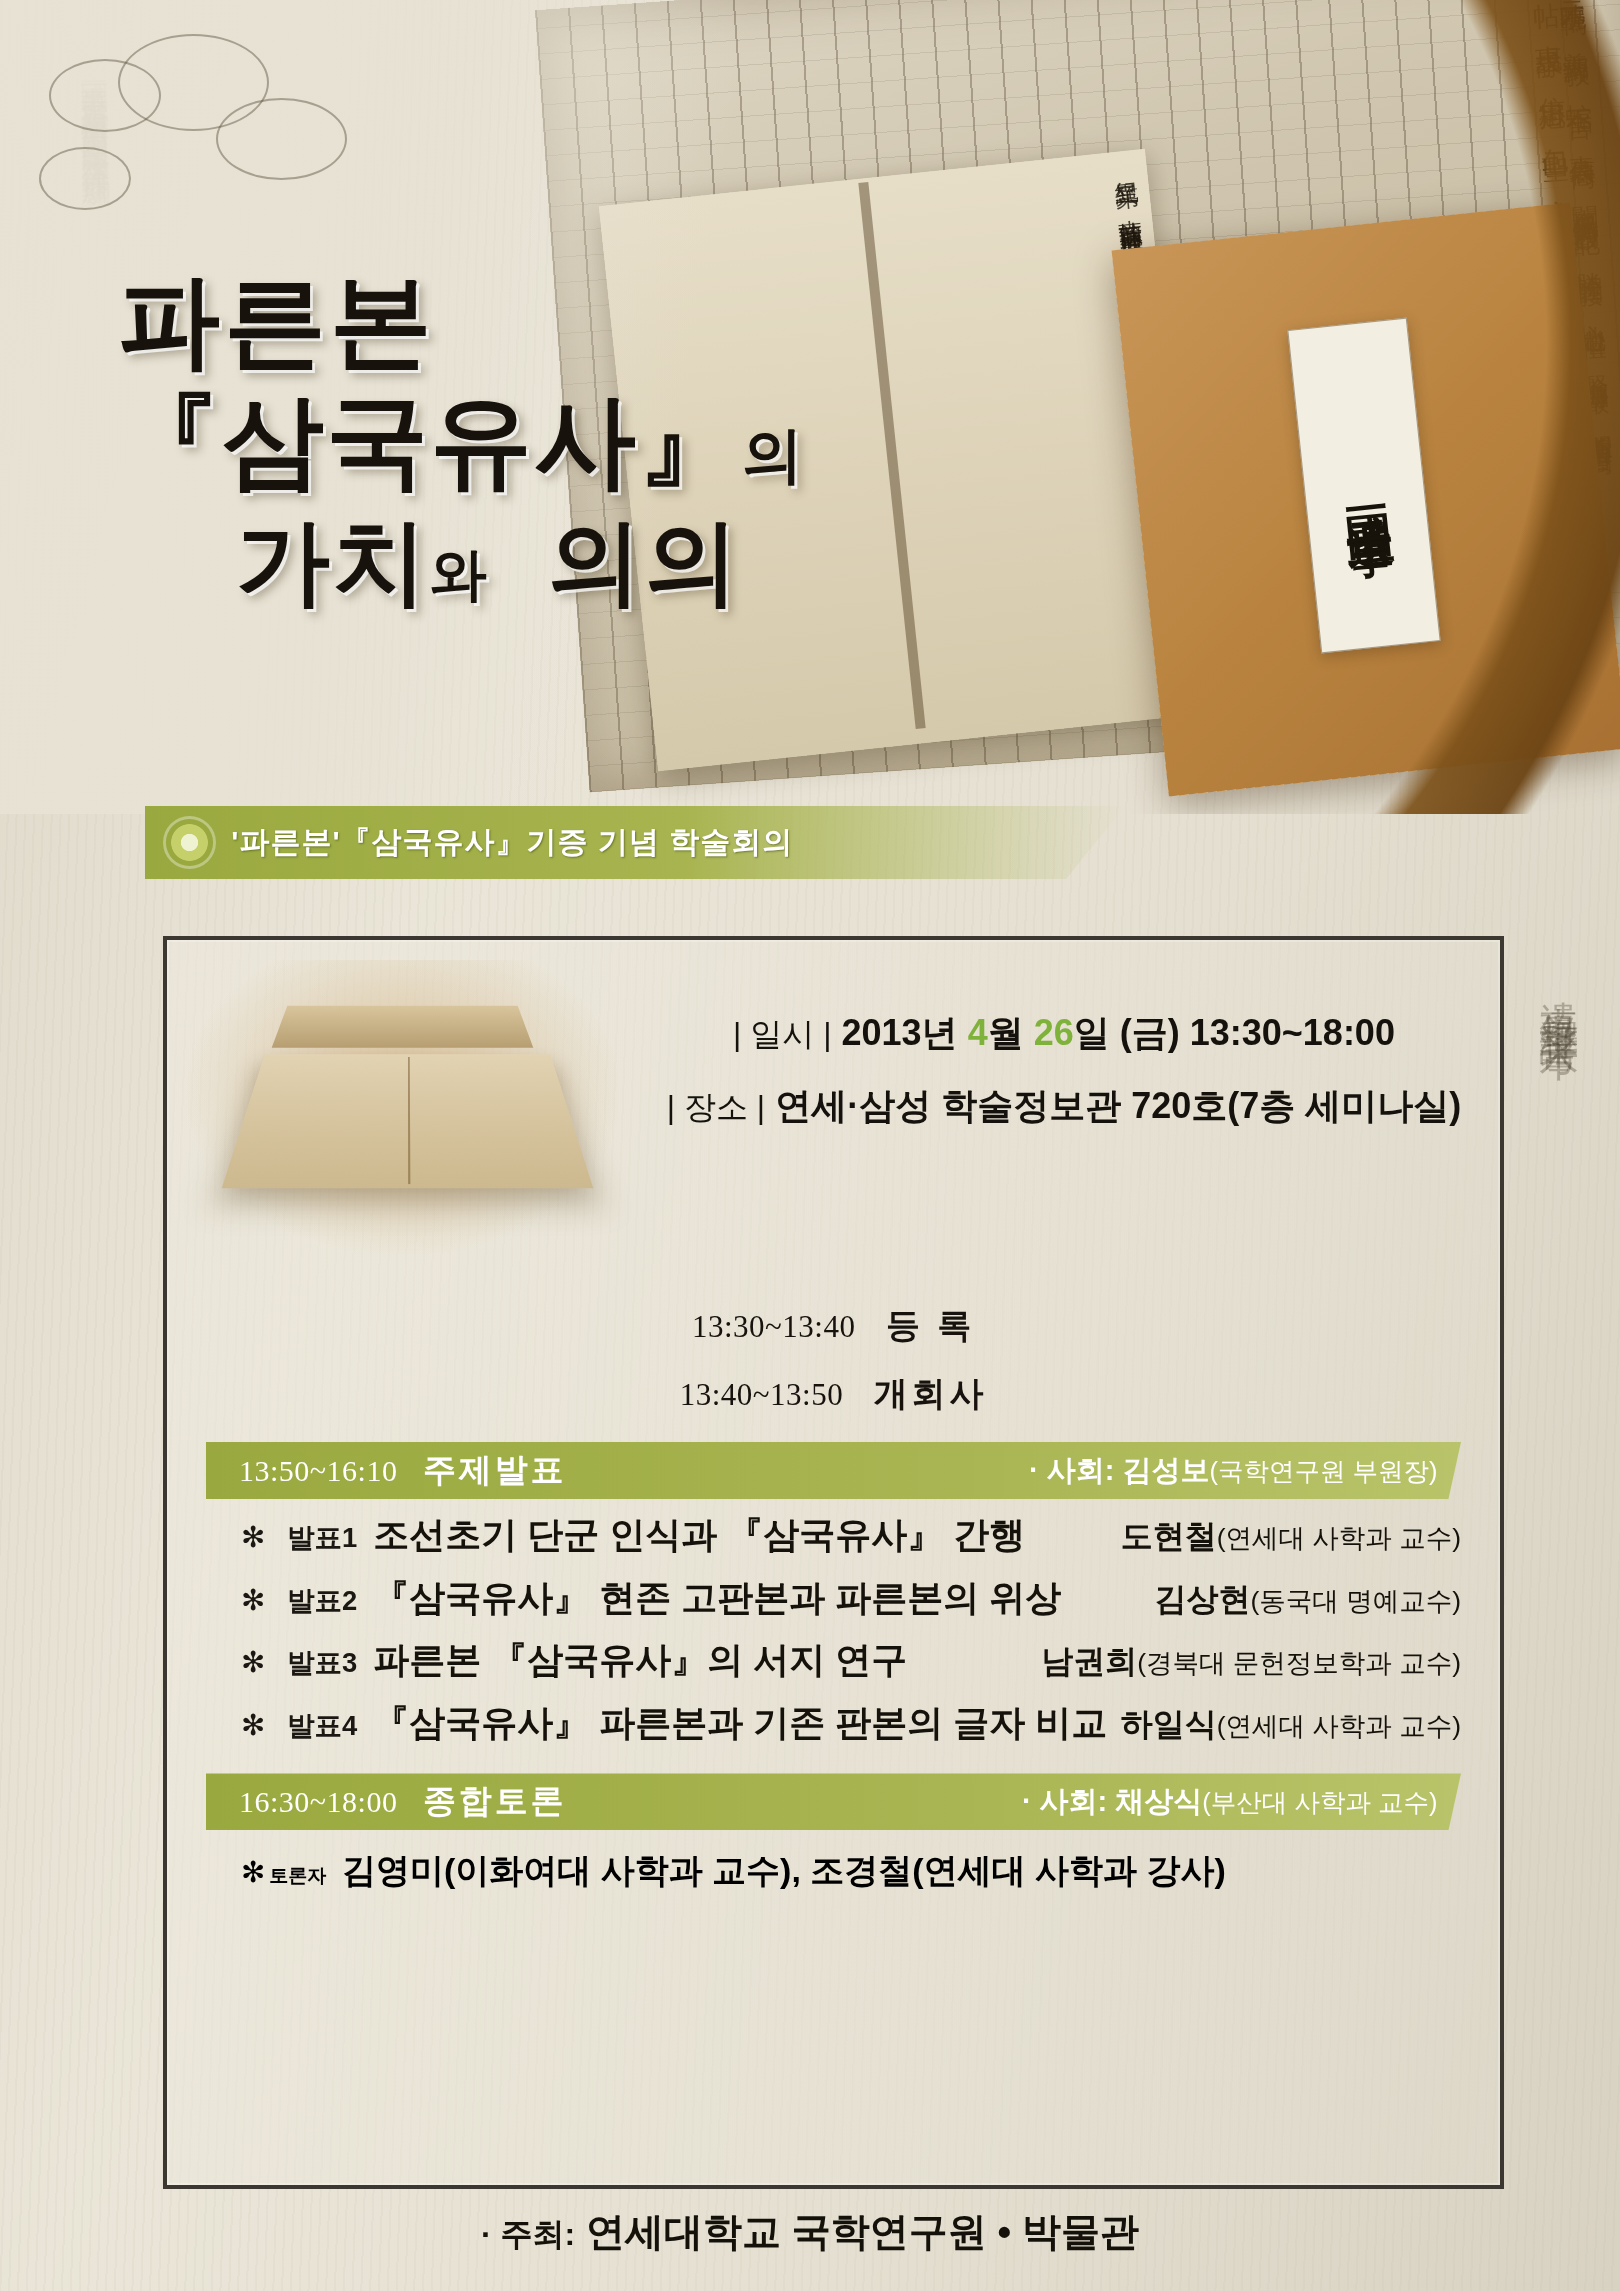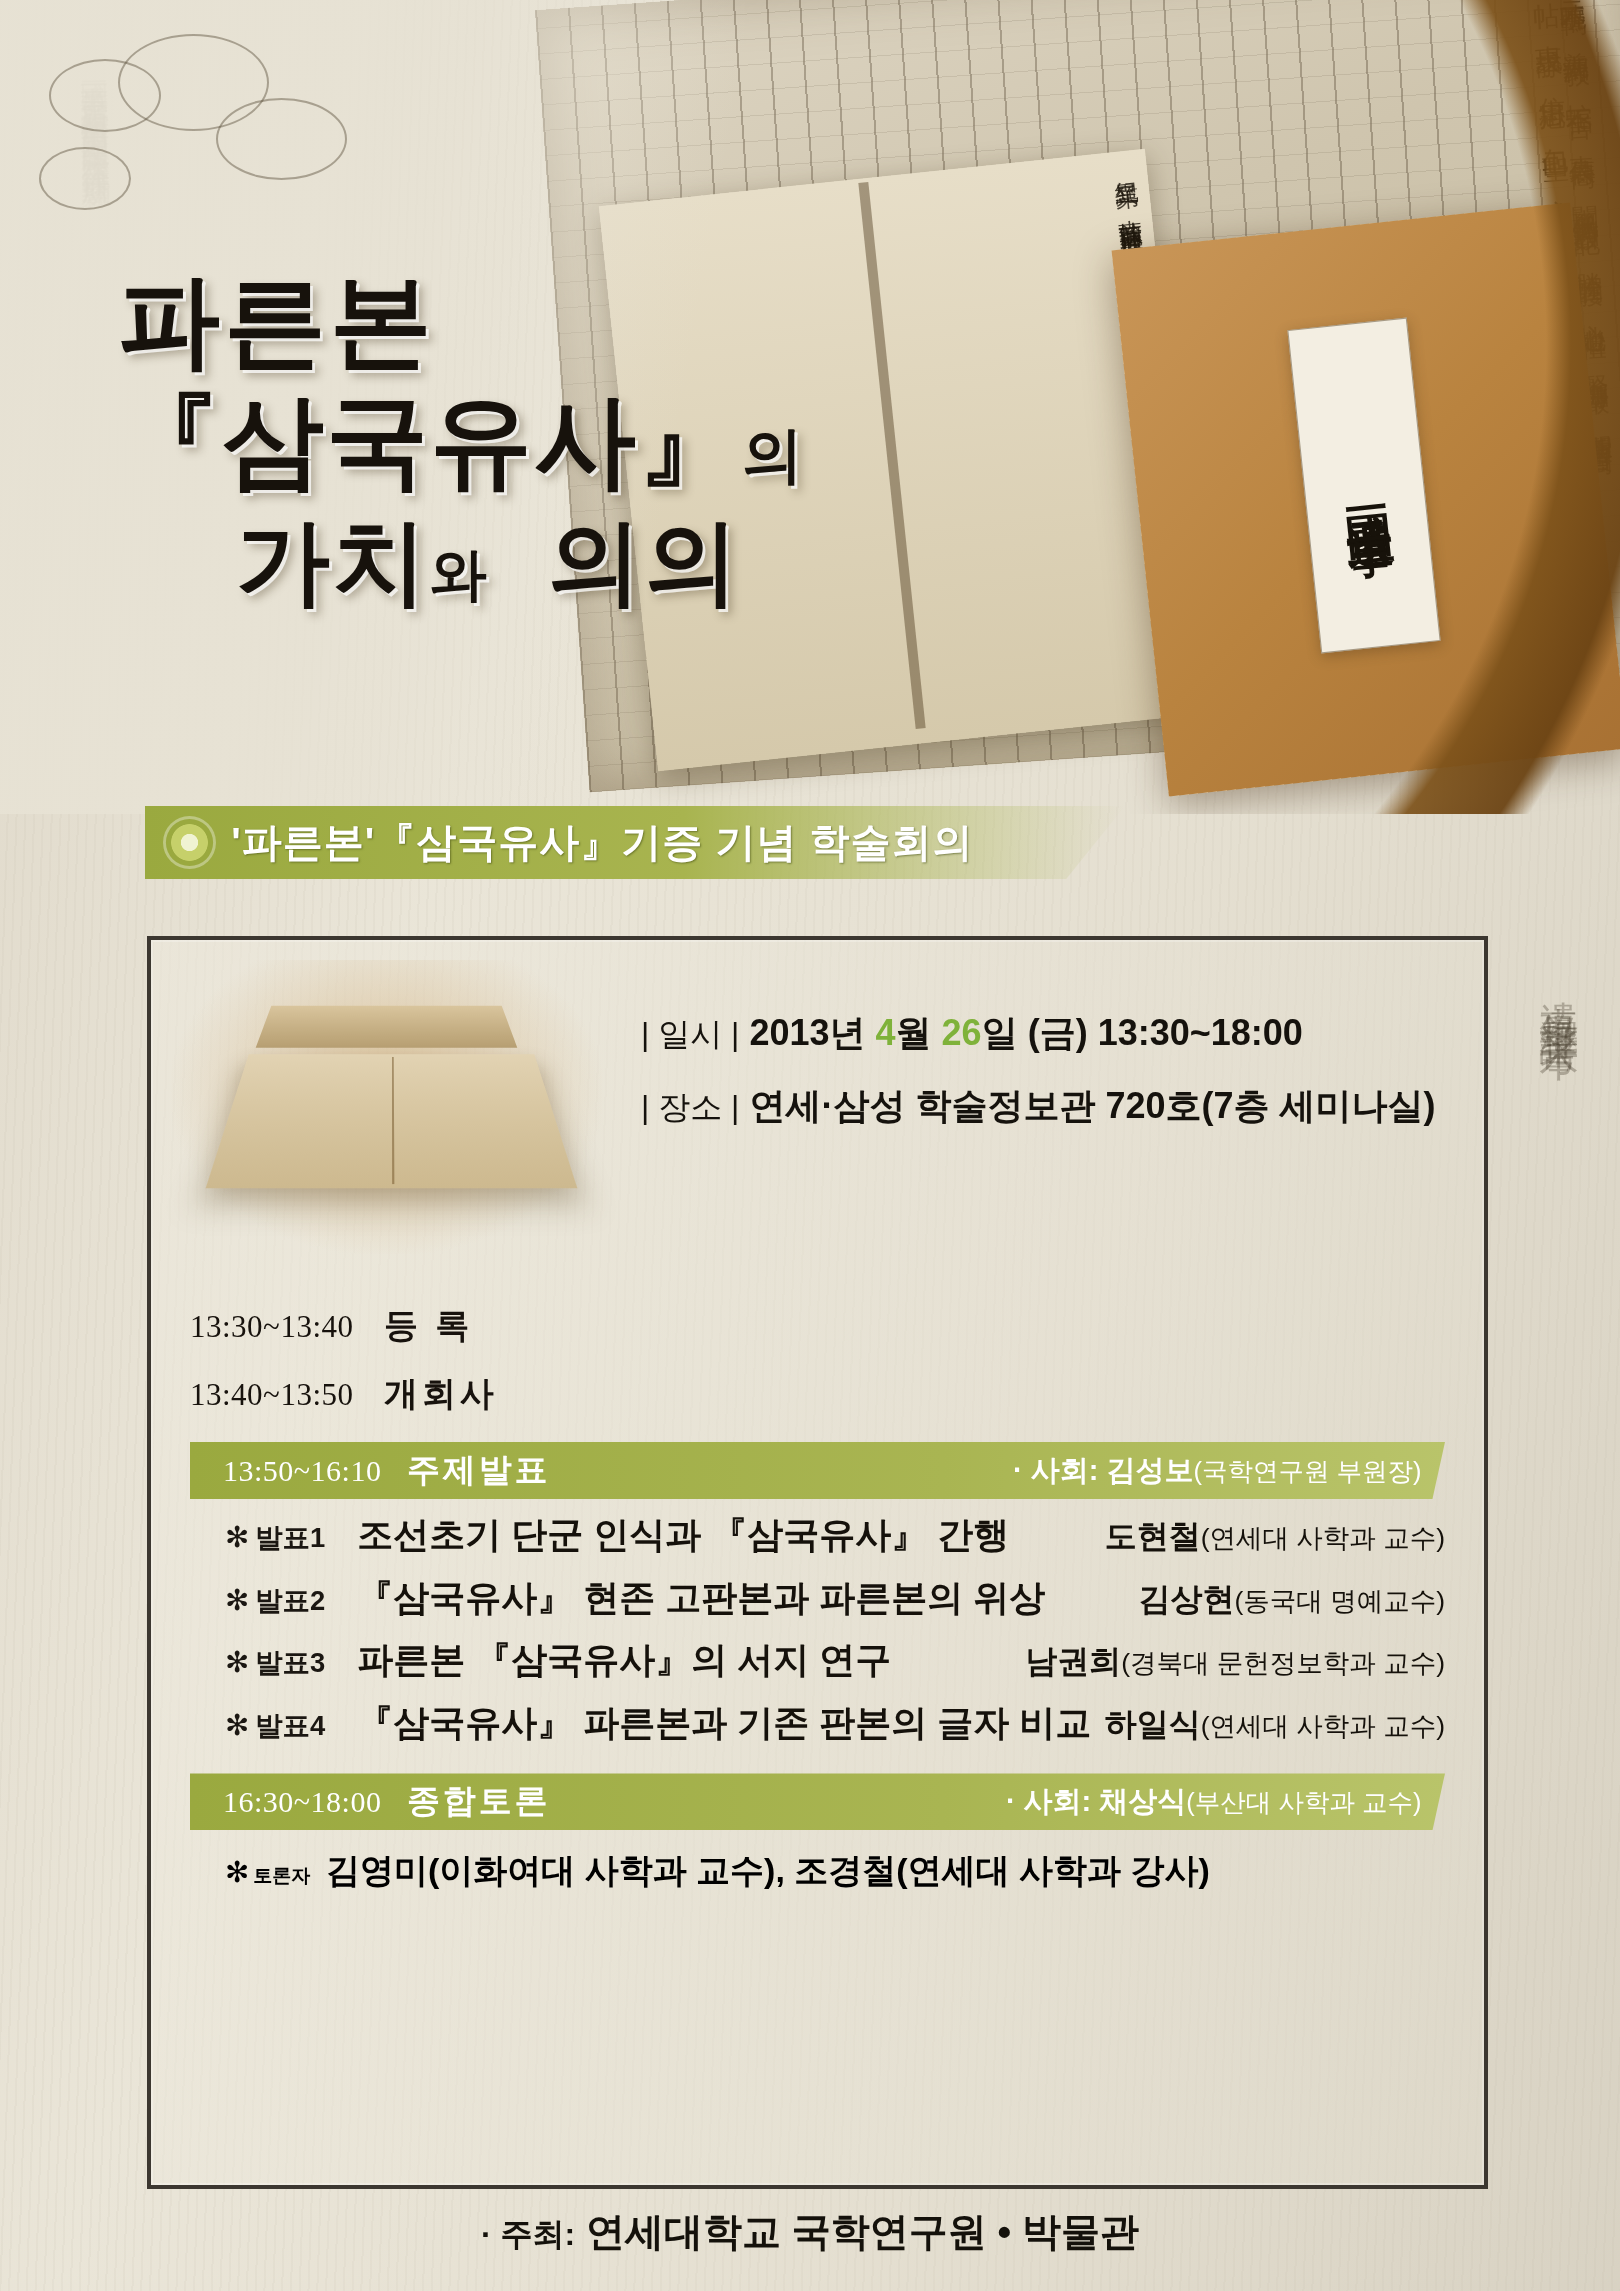--- a/index.html
+++ b/index.html
@@ -138,31 +138,32 @@
     display:flex;align-items:center;
     clip-path:polygon(0 0, 100% 0, 94% 100%, 0 100%);
   }
   .banner .flower{
     width:53px;height:53px;margin:0 15.7px 0 17.6px;border-radius:50%;
     background:radial-gradient(circle at 50% 50%, #f0f3d2 0 22%, #c6d06a 24% 48%, #9aa93f 50% 100%);
     box-shadow:0 0 0 2.9px rgba(255,255,255,.35) inset;
     flex:0 0 auto;
   }
   .banner .btext{
-    font-size:40px;font-weight:bold;color:#ffffff;letter-spacing:1px;
+    font-size:30px;font-weight:bold;color:#ffffff;letter-spacing:1px;
     text-shadow:1px 1px 2px rgba(70,80,20,.6);white-space:nowrap;
   }
 
   
   .infobox{
-    position:absolute;left:147px;top:936px;width:1333px;height:1245px;
+    position:absolute;left:163px;top:936px;width:1333px;height:1245px;
     border:4.9px solid #3c3730;
     box-shadow:0 0 0 2px rgba(255,255,255,.25) inset;
     background:
       linear-gradient(100deg, rgba(238,234,222,.55), rgba(225,220,205,.45));
+    text-align: center;
   }
   .book-photo{
     position:absolute;left:19.6px;top:19.6px;width:431px;height:294px;
     background:radial-gradient(ellipse at 50% 45%, rgba(214,185,140,.85), rgba(214,185,140,0) 72%);
   }
   .book-photo .bk{
     position:absolute;left:59px;top:69px;width:323px;height:167px;
     background:linear-gradient(180deg,#e2d3b3,#cdb98f);
     transform:perspective(392px) rotateX(38deg);
     box-shadow:0 13.7px 25.5px rgba(90,65,25,.35);

